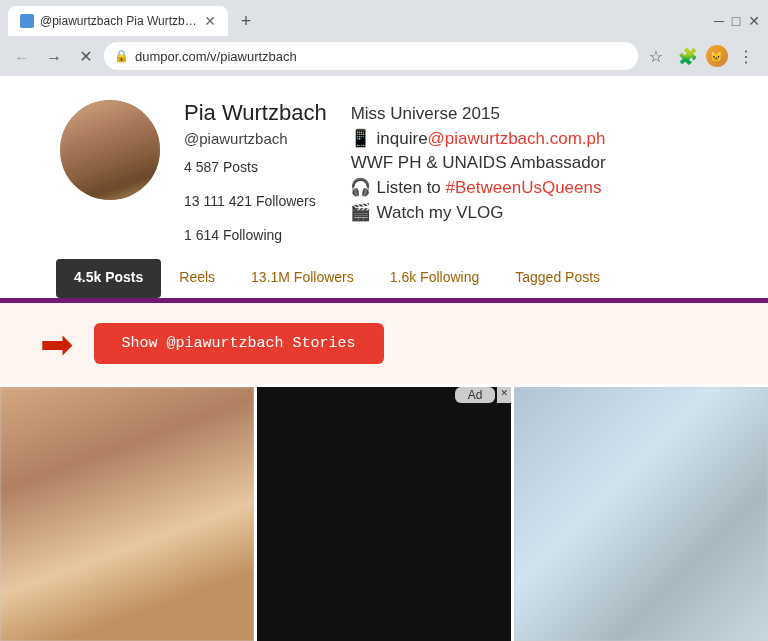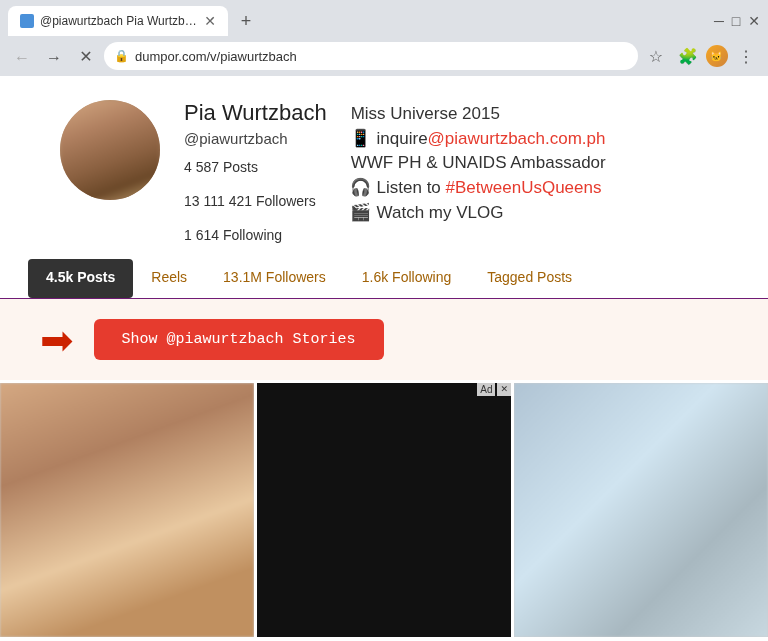--- a/index.html
+++ b/index.html
@@ -201,22 +201,22 @@
     .bio-link {
       color: #e63b2e;
       text-decoration: none;
     }
 
     
     .profile-tabs {
       display: flex;
       align-items: center;
       gap: 0;
-      padding: 0 28px;
-      border-bottom: 1px solid #701a75;
+      padding: 0 56px;
+      border-bottom: 5px solid #701a75;
       margin-bottom: 0;
     }
     .profile-tab {
       padding: 10px 18px;
       font-size: 14px;
       cursor: pointer;
       color: #a16207;
       border-bottom: 3px solid transparent;
     }
     .profile-tab.active {
@@ -287,23 +287,24 @@
     .ad-label {
       position: absolute;
       top: 0;
       right: 0;
       display: flex;
       gap: 2px;
     }
     .ad-tag {
       background: #ccc;
       color: #333;
-      font-size: 10px;
-      padding: 1px 3px;
-      cursor: pointer;
+      font-size: 12px;
+      padding: 1px 13px;
+      cursor: pointer;
+      border-radius: 6px;
     }
     .ad-close {
       background: #ccc;
       color: #333;
       font-size: 9px;
       padding: 1px 3px;
       cursor: pointer;
     }
   </style>
 </head>

